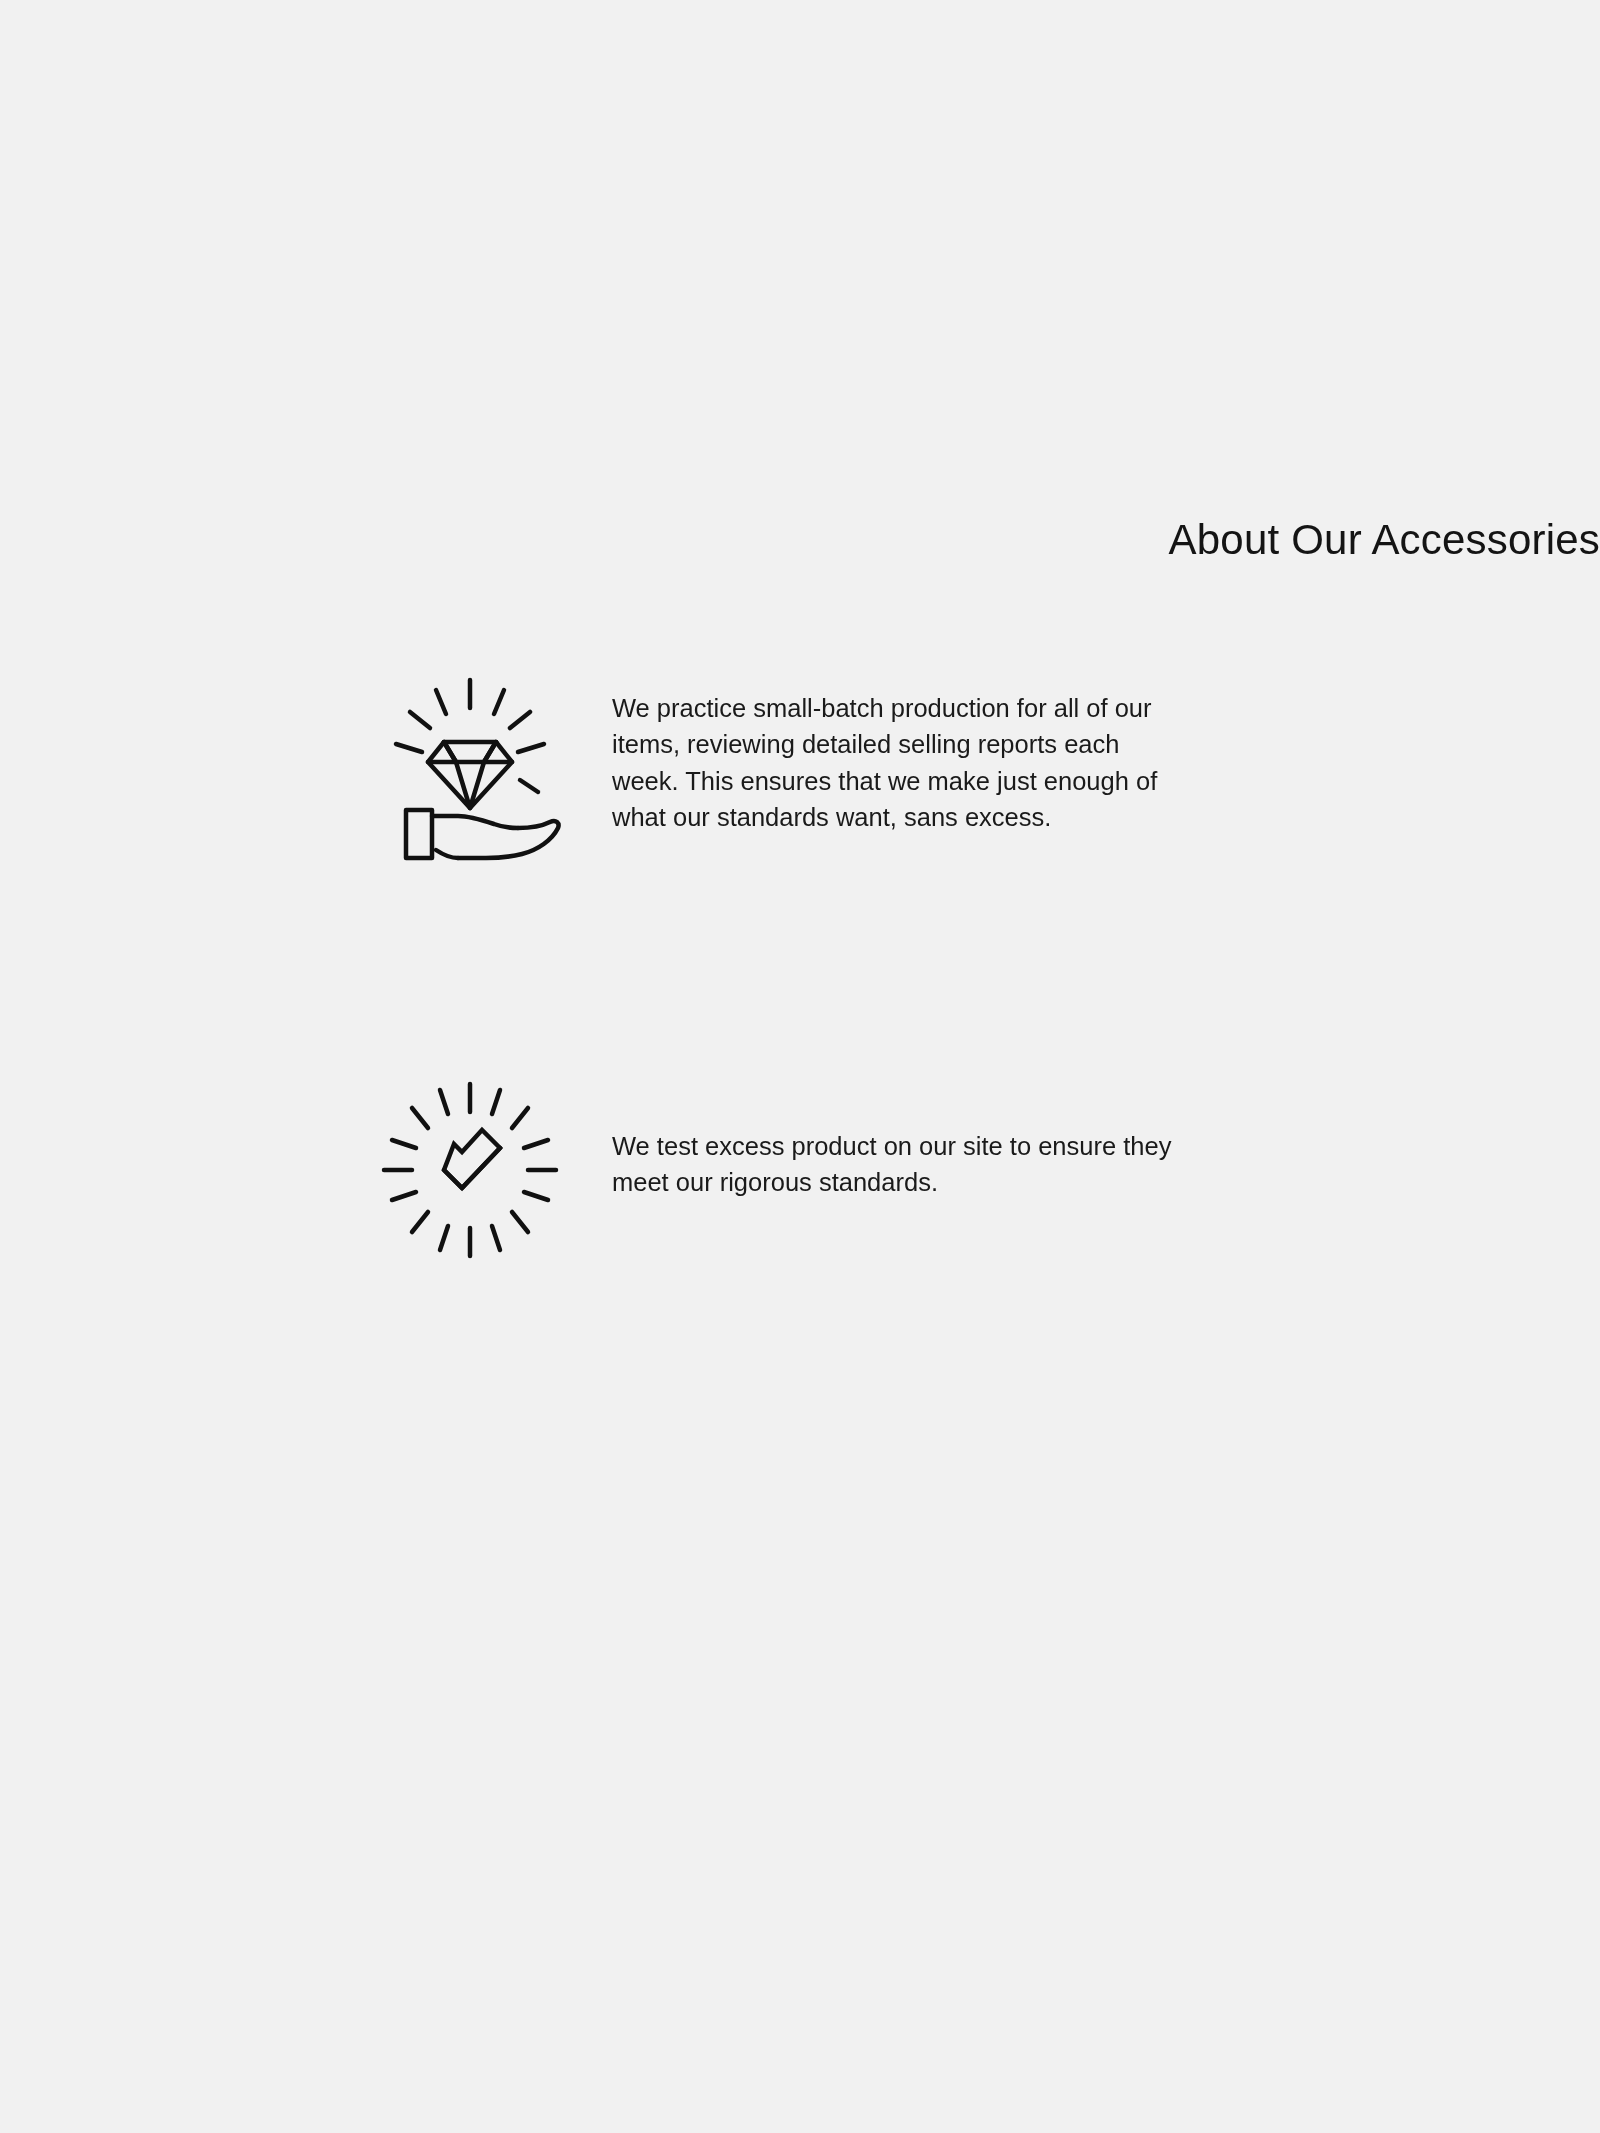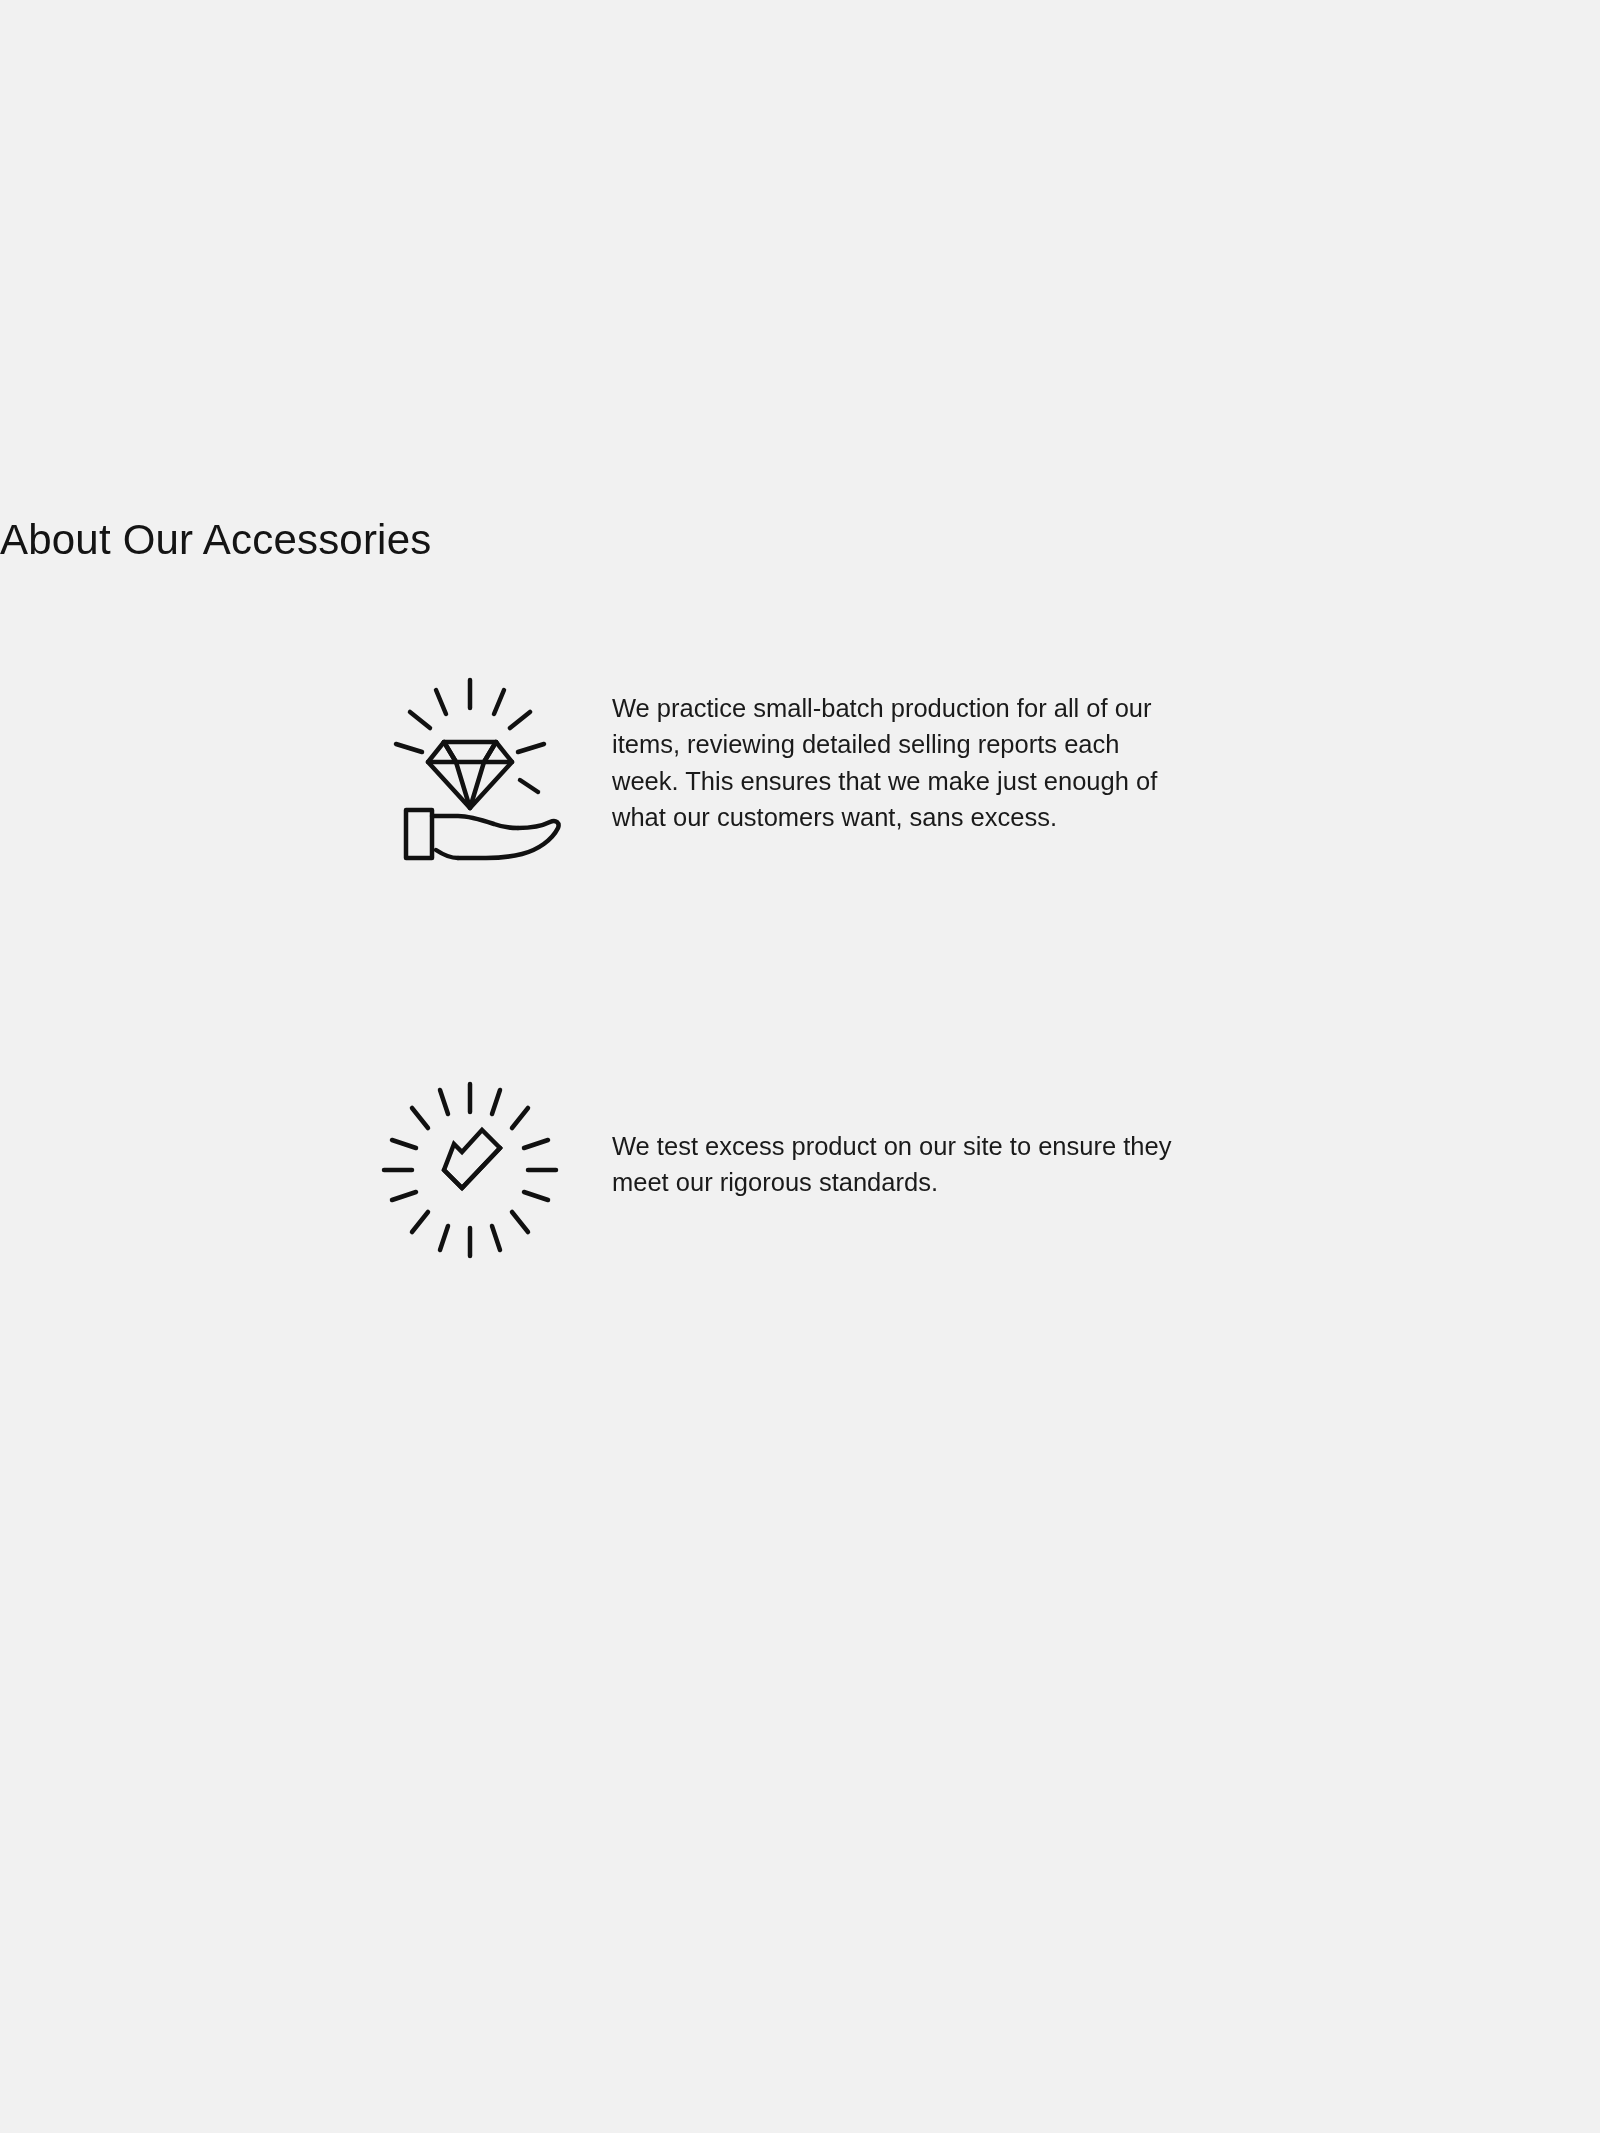--- a/index.html
+++ b/index.html
@@ -17,21 +17,21 @@
   .page {
     position: relative;
     width: 1600px;
     height: 2133px;
   }
   .page-title {
     position: absolute;
     top: 488px;
     left: 0;
     width: 1600px;
-    text-align: left;
+    text-align: right;
     font-size: 42px;
     font-weight: 400;
     letter-spacing: 0.2px;
     color: #141414;
   }
   .features {
     position: absolute;
     top: 660px;
     left: 340px;
     width: 900px;
@@ -95,21 +95,21 @@
           <path d="M58 94 H142"></path>
           <path d="M74 74 L86 94 L100 140 L114 94 L126 74"></path>
           <path d="M86 94 L74 74 M114 94 L126 74"></path>
 
           <path d="M62 148 H88 C100 148 112 152 124 156 C132 159 140 160 148 160"></path>
           <path d="M148 160 C160 160 172 158 180 154 C186 151 190 155 188 160 C182 172 168 182 152 186 C140 189 128 190 116 190 H88"></path>
           <path d="M88 190 C80 190 72 186 66 182"></path>
           <rect x="36" y="142" width="26" height="48"></rect>
         </svg>
       </div>
-      <div class="feature-text">We practice small-batch production for all of our items, reviewing detailed selling reports each week. This ensures that we make just enough of what our customers want, sans excess.</div>
+      <div class="feature-text">We practice small-batch production for all of our items, reviewing detailed selling reports each week. This ensures that we make just enough of what our standards want, sans excess.</div>
     </div>
 
 
     <div class="feature-row row-3">
       <div class="feature-icon">
         <svg width="200" height="200" viewBox="0 0 200 200" fill="none" stroke="#111111" stroke-width="4.5" stroke-linecap="round" stroke-linejoin="round">
 
           <path d="M74 100 L92 118 L130 78"></path>
           <path d="M74 100 L92 118 L130 78 L112 60 L92 82 L84 74 Z" stroke-linejoin="miter"></path>
 

